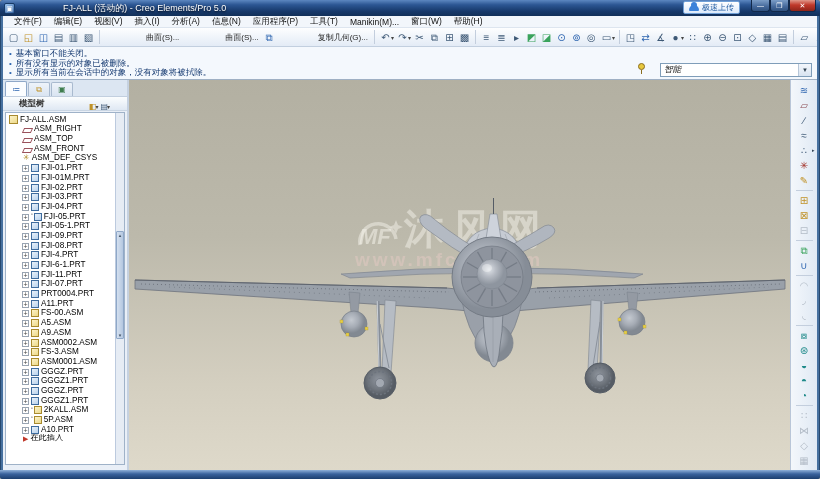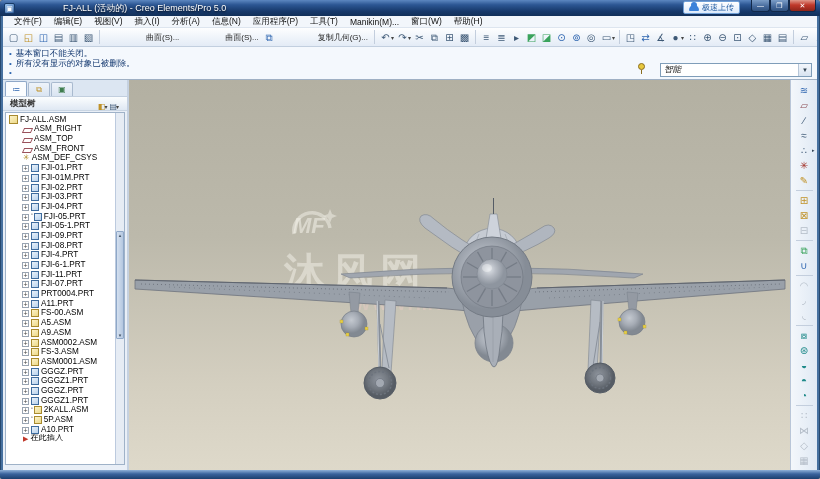--- a/index.html
+++ b/index.html
@@ -56,21 +56,21 @@
   
   .main{position:absolute;left:3px;top:80px;width:814px;height:390px;display:flex;}
   
   .panel{width:124px;height:100%;background:#e9eff7;display:flex;flex-direction:column;flex:none;}
   .ptabs{height:17px;display:flex;align-items:flex-end;padding:2px 2px 0 2px;gap:1px;background:#dce6f2;
     border-bottom:1px solid #c2cfdf;}
   .ptab{width:22px;height:14px;border:1px solid #a9bacf;border-bottom:none;border-radius:2px 2px 0 0;
     background:linear-gradient(180deg,#eef3fa,#d9e4f1);display:flex;align-items:center;justify-content:center;
     font-size:8px;}
   .ptab.act{background:#fbfdff;height:15px;border-color:#8fa8c8;}
-  .phdr{height:14px;display:flex;align-items:center;padding:0 7px;
+  .phdr{height:14px;display:flex;align-items:center;padding:0 16px;
     background:linear-gradient(180deg,#fbfdfe,#dfe8f3);border-bottom:1px solid #c9d5e3;}
   .phdr .ttl{font-size:8.5px;font-weight:bold;color:#333;flex:1;}
   .hbtn{display:inline-flex;align-items:center;font-size:8px;padding:0 1px;}
   .hbtn .g{font-size:8px;}
   .tree{flex:1;background:#fff;border:1px solid #9fb2c8;margin:1px 2px 5px 2px;position:relative;
     overflow:hidden;padding-top:1px;}
   .trow{display:flex;align-items:flex-end;height:9.7px;font-size:8.2px;color:#000;white-space:nowrap;overflow:hidden;}
   .t-root{padding-left:3px}.t-plane,.t-csys,.t-insert{padding-left:17px}.t-prt,.t-asm{padding-left:16px}
   .plus{width:7px;height:7px;border:1px solid #98a4b2;background:#fff;color:#444;font-size:7px;line-height:5px;
     text-align:center;margin-right:2px;flex:none;}
@@ -84,21 +84,21 @@
   .mark{font-size:5px;color:#333;align-self:flex-start;margin-right:1px;line-height:6px;}
   .pscroll{position:absolute;right:0;top:0;bottom:0;width:9px;background:#e6ecf4;border-left:1px solid #bccade;}
   .pthumb{position:absolute;left:0;width:8px;top:118px;height:108px;
     background:linear-gradient(90deg,#d4e0ef,#b4c7e0);border:1px solid #8fa8c8;border-radius:1px;
     display:flex;flex-direction:column;justify-content:space-between;align-items:center;font-size:5px;color:#456;}
   .sash{width:2px;background:#c5d1e0;flex:none;}
   
   .canvas{flex:1;position:relative;overflow:hidden;
     background:linear-gradient(180deg,#b3b0a2 0%,#bcb9ab 40%,#d4cfc0 78%,#ded9ca 100%);}
   .wm{position:absolute;left:155px;top:122px;width:330px;text-align:center;pointer-events:none;}
-  .wm .row1{display:flex;align-items:flex-start;justify-content:center;flex-direction:column;}
+  .wm .row1{display:flex;align-items:flex-end;justify-content:center;}
   .wm .brand{font-size:41px;font-weight:bold;letter-spacing:7px;color:rgba(244,242,234,.5);}
   .wm .url{font-size:19px;font-weight:bold;letter-spacing:3px;color:rgba(230,203,196,.48);margin-top:-8px;}
   .planesvg{position:absolute;left:0;top:0;width:100%;height:100%;}
   
   .rtoolbar{width:27px;background:linear-gradient(90deg,#f3f7fb,#e0e9f4);border-left:1px solid #b9c6d8;
     display:flex;flex-direction:column;align-items:center;padding-top:3px;flex:none;}
   .rbtn{width:19px;height:15px;display:flex;align-items:center;justify-content:center;font-size:10px;
     color:#3d5875;border-radius:2px;flex:none;position:relative;}
   .rbtn.dis{color:#b3bcc7;}
   .rbtn .fly{position:absolute;right:-1px;top:4px;font-size:5px;color:#345;}
@@ -291,20 +291,21 @@
         <div class="msg">
           <span class="mb">•</span>
           <span>基本窗口不能关闭。</span>
         </div>
         <div class="msg">
           <span class="mb">•</span>
           <span>所有没有显示的对象已被删除。</span>
         </div>
         <div class="msg">
           <span class="mb">•</span>
+          <span>显示所有当前在会话中的对象，没有对象将被拭除。</span>
         </div>
       </div>
     <div class="filter">
       <span class="pin"></span>
       <span class="combo">
         <span class="val">智能</span>
         <span class="arrow">▼</span>
       </span>
     </div>
   </div>

